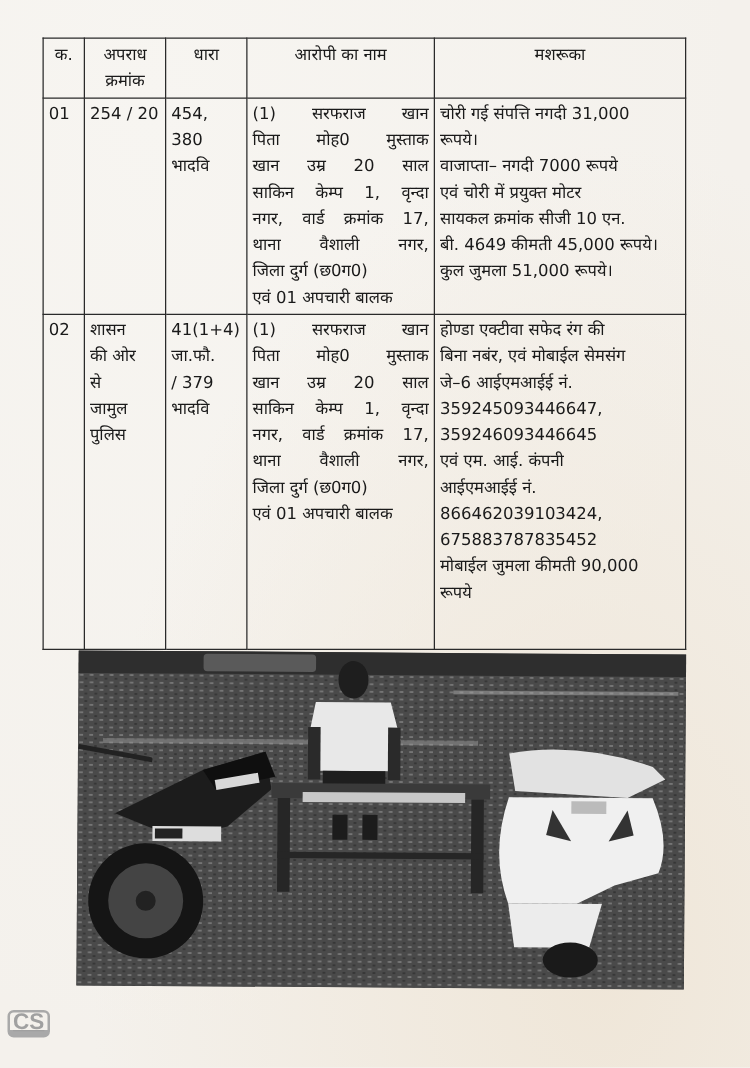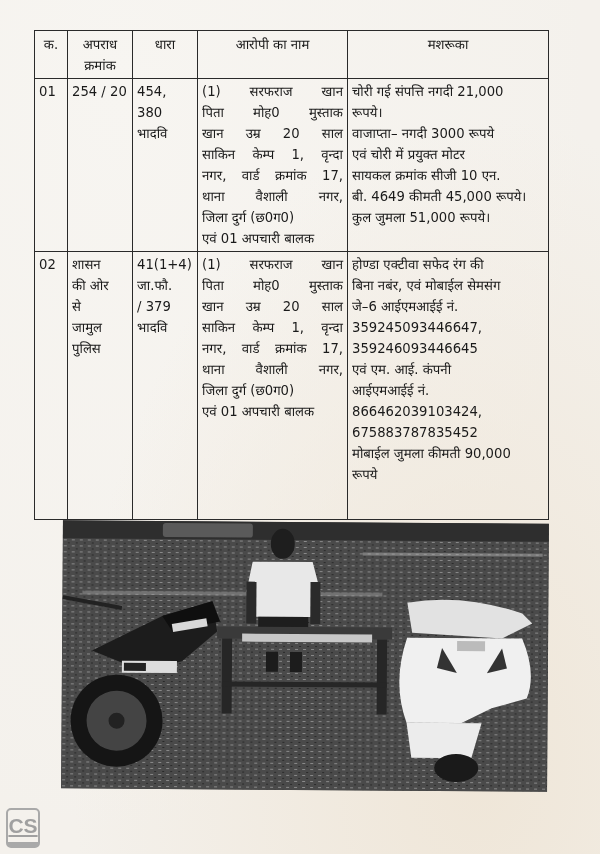--- a/index.html
+++ b/index.html
@@ -40,24 +40,24 @@
   .photo {
     position:absolute; left:62px; top:522px; width:486px; height:268px;
     background:#3c3c3c; overflow:hidden;
     transform:rotate(0.4deg);
   }
   .cs-watermark {
     position:absolute; left:6px; top:808px; display:flex; align-items:center; gap:10px;
     color:#9a9a9a;
   }
   .cs-logo {
-    width:34px; height:40px; border:2.5px solid #a9a9a9; border-radius:5px;
+    width:34px; height:22px; border:2.5px solid #a9a9a9; border-radius:5px;
     border-bottom-width:6px;
     display:flex; align-items:center; justify-content:center;
-    font-family:"Liberation Sans", sans-serif; font-weight:bold; font-size:21px; color:#a0a0a0;
+    font-family:"Liberation Sans", sans-serif; font-weight:bold; font-size:18px; color:#a0a0a0;
     box-sizing:border-box;
     text-decoration:underline;
   }
   .cs-text { font-family:"Liberation Sans", sans-serif; font-size:15px; line-height:18px; color:#a3a3a3; letter-spacing:0.3px; }
 </style>
 </head>
 <body>
 
 <div class="page-tint"></div>
 
@@ -95,23 +95,23 @@
       <span class="line justify">(1)   सरफराज   खान</span>
       <span class="line justify">पिता   मोह0   मुस्ताक</span>
       <span class="line justify">खान   उम्र   20   साल</span>
       <span class="line justify">साकिन  केम्प  1,  वृन्दा</span>
       <span class="line justify">नगर, वार्ड क्रमांक 17,</span>
       <span class="line justify">थाना   वैशाली   नगर,</span>
       <span class="line">जिला दुर्ग (छ0ग0)</span>
       <span class="line">एवं 01 अपचारी बालक</span>
     </td>
     <td>
-      <span class="line">चोरी गई संपत्ति नगदी 21,000</span>
+      <span class="line">चोरी गई संपत्ति नगदी 31,000</span>
       <span class="line">रूपये।</span>
-      <span class="line">वाजाप्ता– नगदी 3000 रूपये</span>
+      <span class="line">वाजाप्ता– नगदी 7000 रूपये</span>
       <span class="line">एवं चोरी में प्रयुक्त मोटर</span>
       <span class="line">सायकल क्रमांक सीजी 10 एन.</span>
       <span class="line">बी. 4649 कीमती 45,000 रूपये।</span>
       <span class="line">कुल जुमला 51,000 रूपये।</span>
     </td>
   </tr>
 
   <tr class="r2">
     <td>02</td>
     <td class="center">

